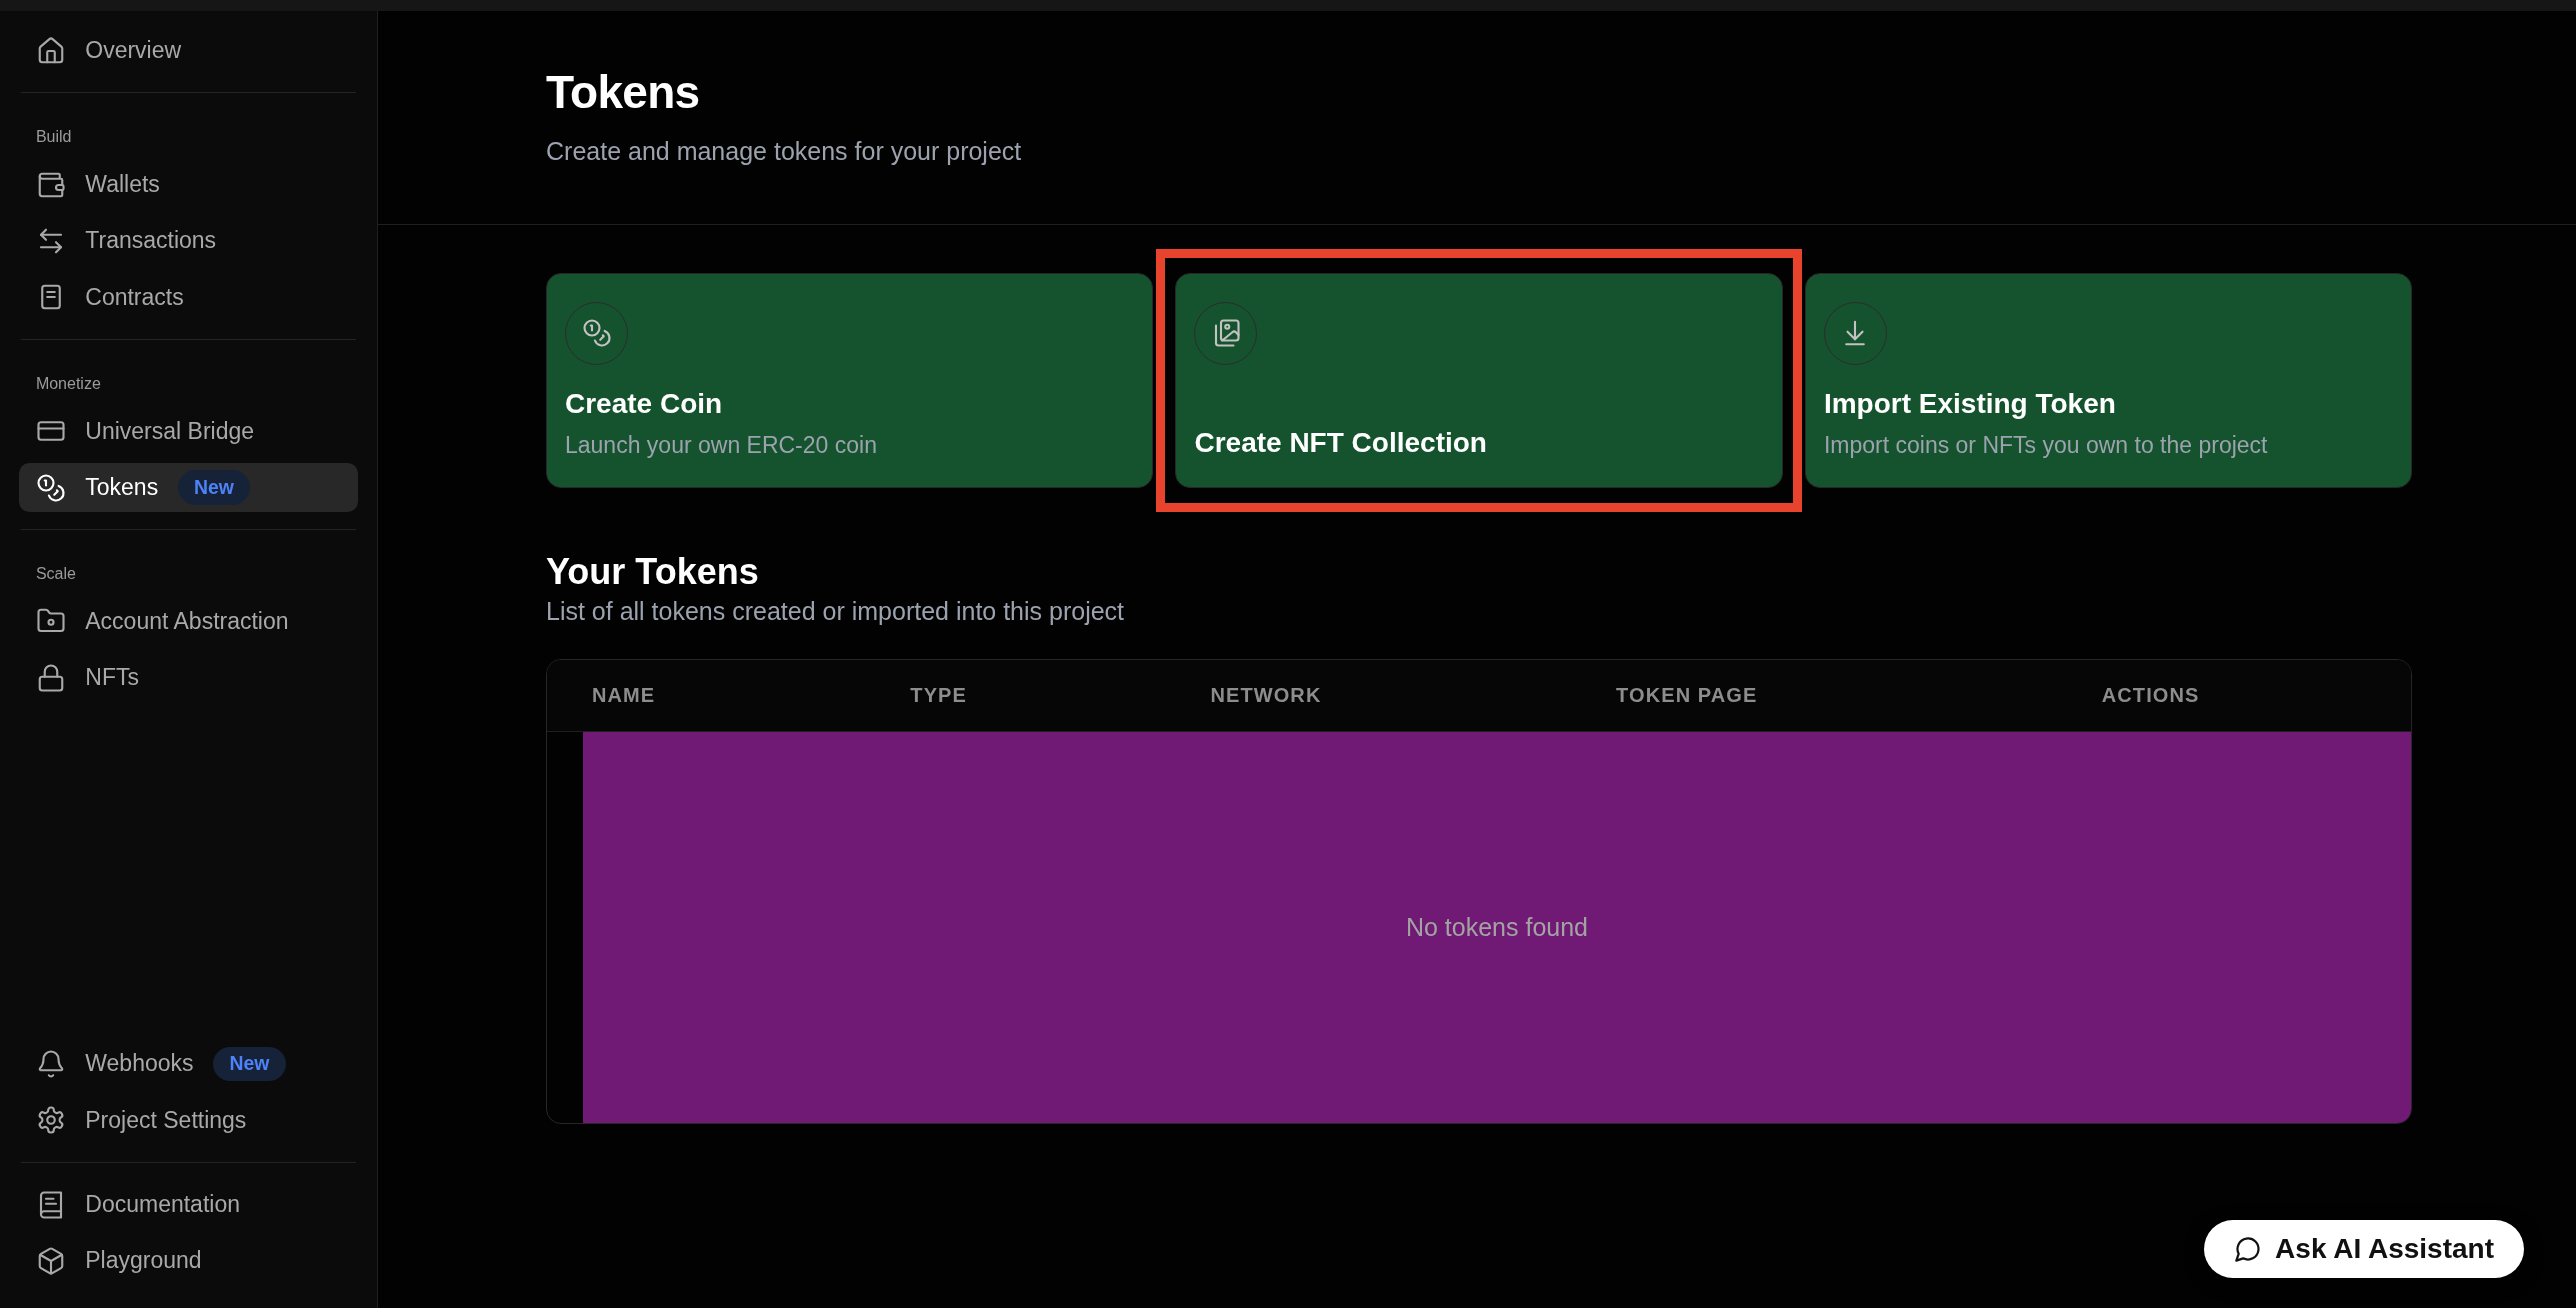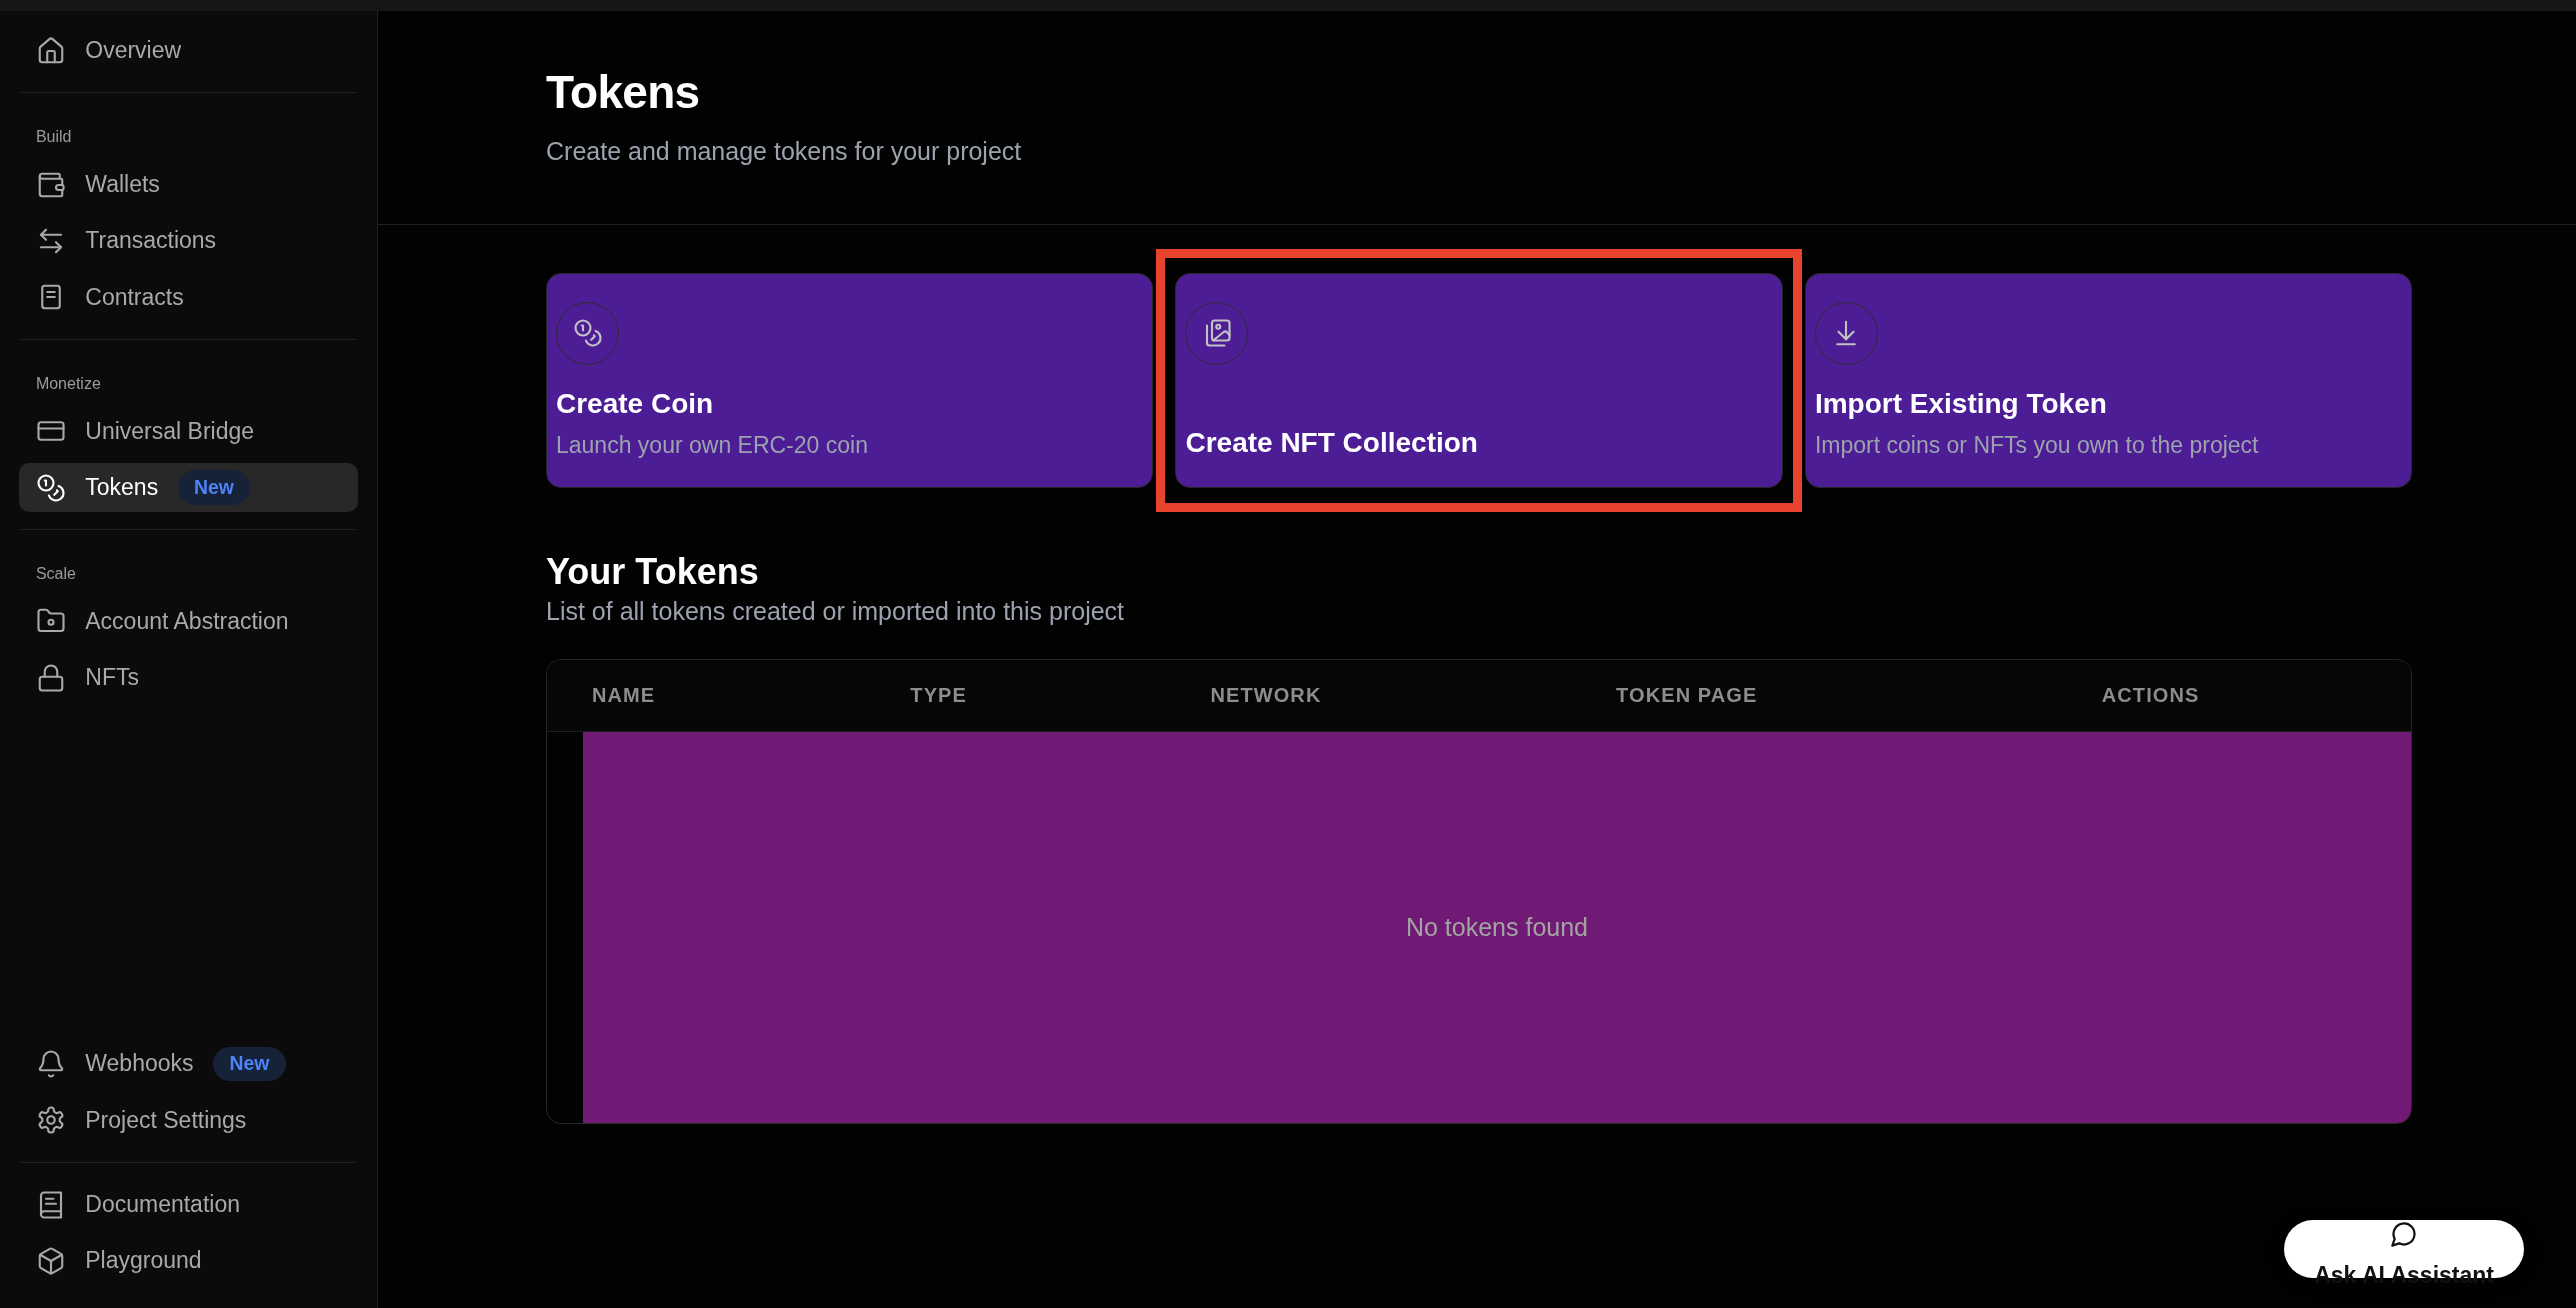--- a/index.html
+++ b/index.html
@@ -48,23 +48,23 @@
   
   .main{ flex:1; position:relative; overflow:hidden; background:#020202; }
   .pad{ padding-left:168px; padding-right:164px; }
 
   .page-header{ padding-top:54px; padding-bottom:58px; border-bottom:1.5px solid #1f1f1f; }
   .page-header h1{ font-size:46px; font-weight:700; letter-spacing:-0.7px; }
   .page-header p{ margin-top:18px; font-size:25px; color:var(--muted); }
 
   .cards{ margin-top:48px; display:grid; grid-template-columns:1fr 1fr 1fr; gap:22.4px; }
   .card{
-    position:relative; height:215px; background:#4c1d95;
+    position:relative; height:215px; background:#14532d;
     border:1.5px solid #272727; border-radius:15px;
-    padding:28px 9px; display:flex; flex-direction:column;
+    padding:28px 18px; display:flex; flex-direction:column;
     justify-content:space-between; cursor:pointer;
   }
   .icon-circle{
     width:63px; height:63px; border:1.5px solid #2c2c2c; border-radius:50%;
     display:flex; align-items:center; justify-content:center; color:#c2c2c2;
   }
   .icon-circle svg{ width:30px; height:30px; }
   .card-text .card-title{ font-size:28px; font-weight:700; color:#fff; }
   .card-text .card-desc{ margin-top:12px; font-size:23px; color:var(--muted); }
   .card.highlighted::after{
@@ -92,24 +92,23 @@
   .tbody{
     flex:1; background:#701a75;
     display:flex; align-items:center; justify-content:center;margin-left:36px;
   }
   .empty-msg{ font-size:25px; color:#a3a3a3; }
 
   .ai-btn{
     position:fixed; right:52px; bottom:30px;
     height:58px; padding:0 30px; border:none; border-radius:747px;
     background:#fff; color:#111; font-family:inherit;
-    font-size:23px; font-weight:600;
+    font-size:28px; font-weight:600;
     display:flex; align-items:center; gap:13.5px; cursor:pointer;
     box-shadow:0 4.5px 18px rgba(0,0,0,.55);
-    flex-direction:column;
   }
   .ai-btn svg{ width:28px; height:28px; }
 
   svg.ic{ fill:none; stroke:currentColor; stroke-width:1.7; stroke-linecap:round; stroke-linejoin:round; }
 </style>
 </head>
 <body>
 
 <div class="top-strip"></div>
 

